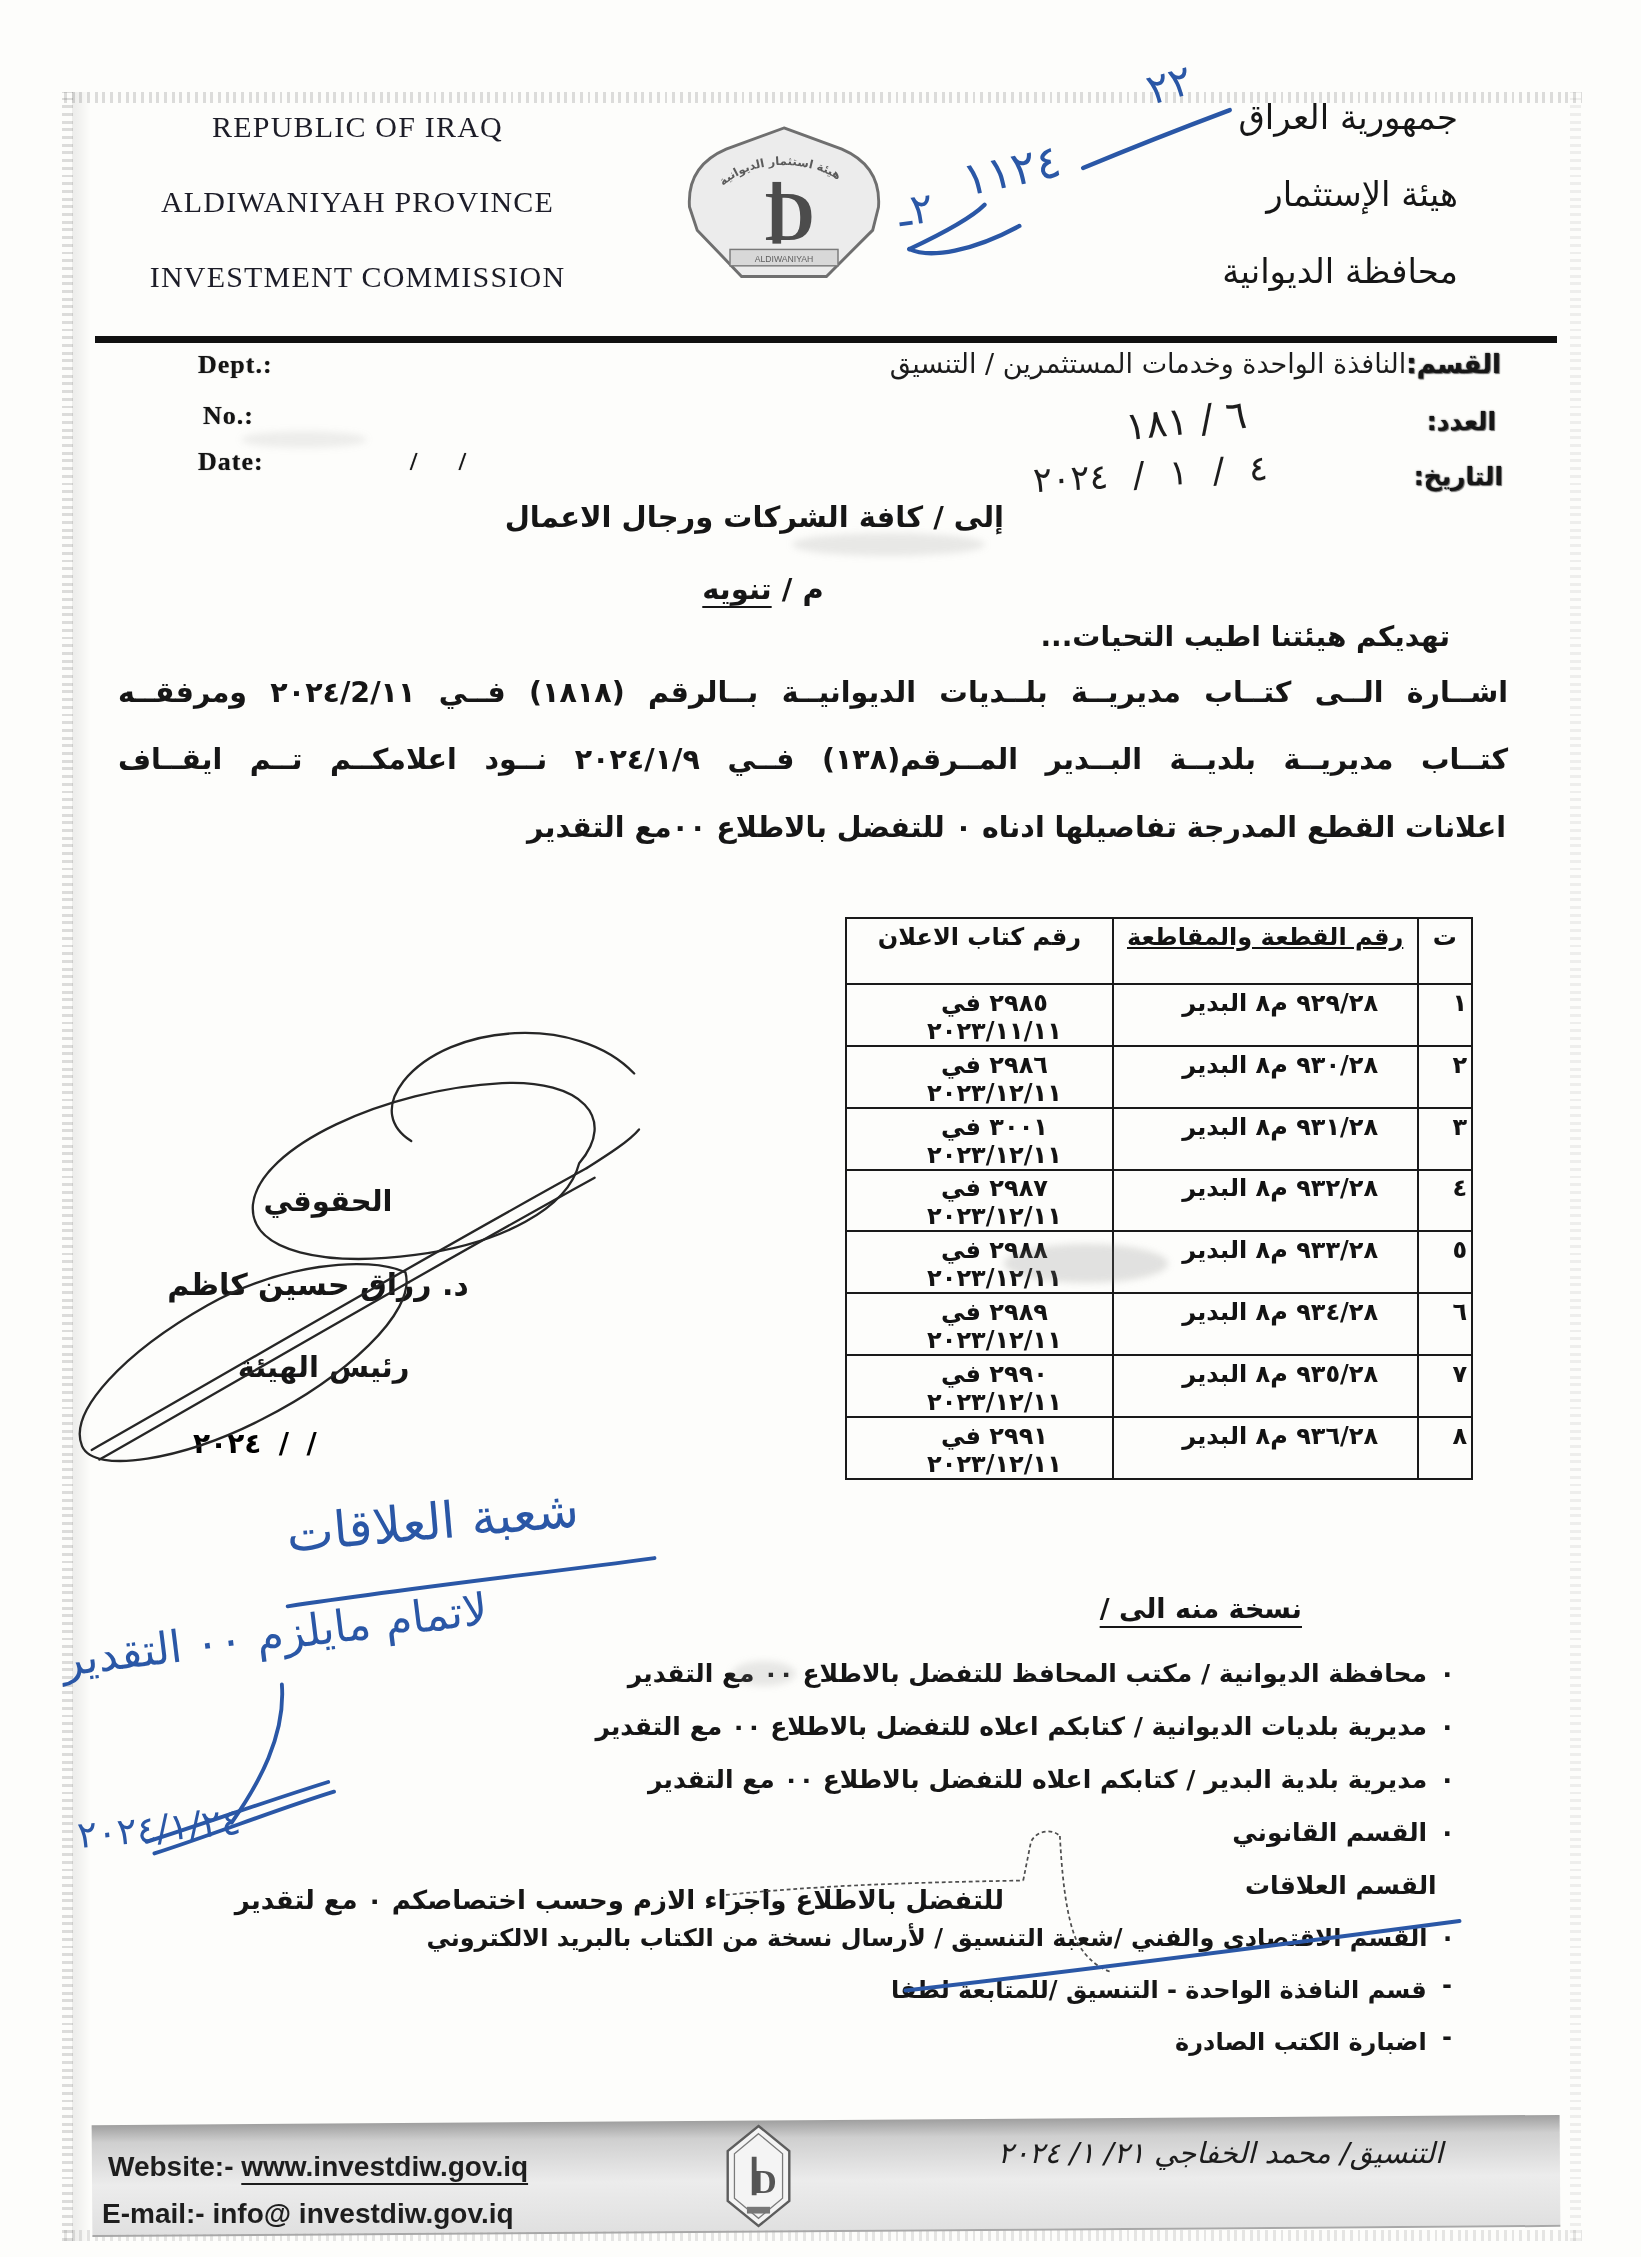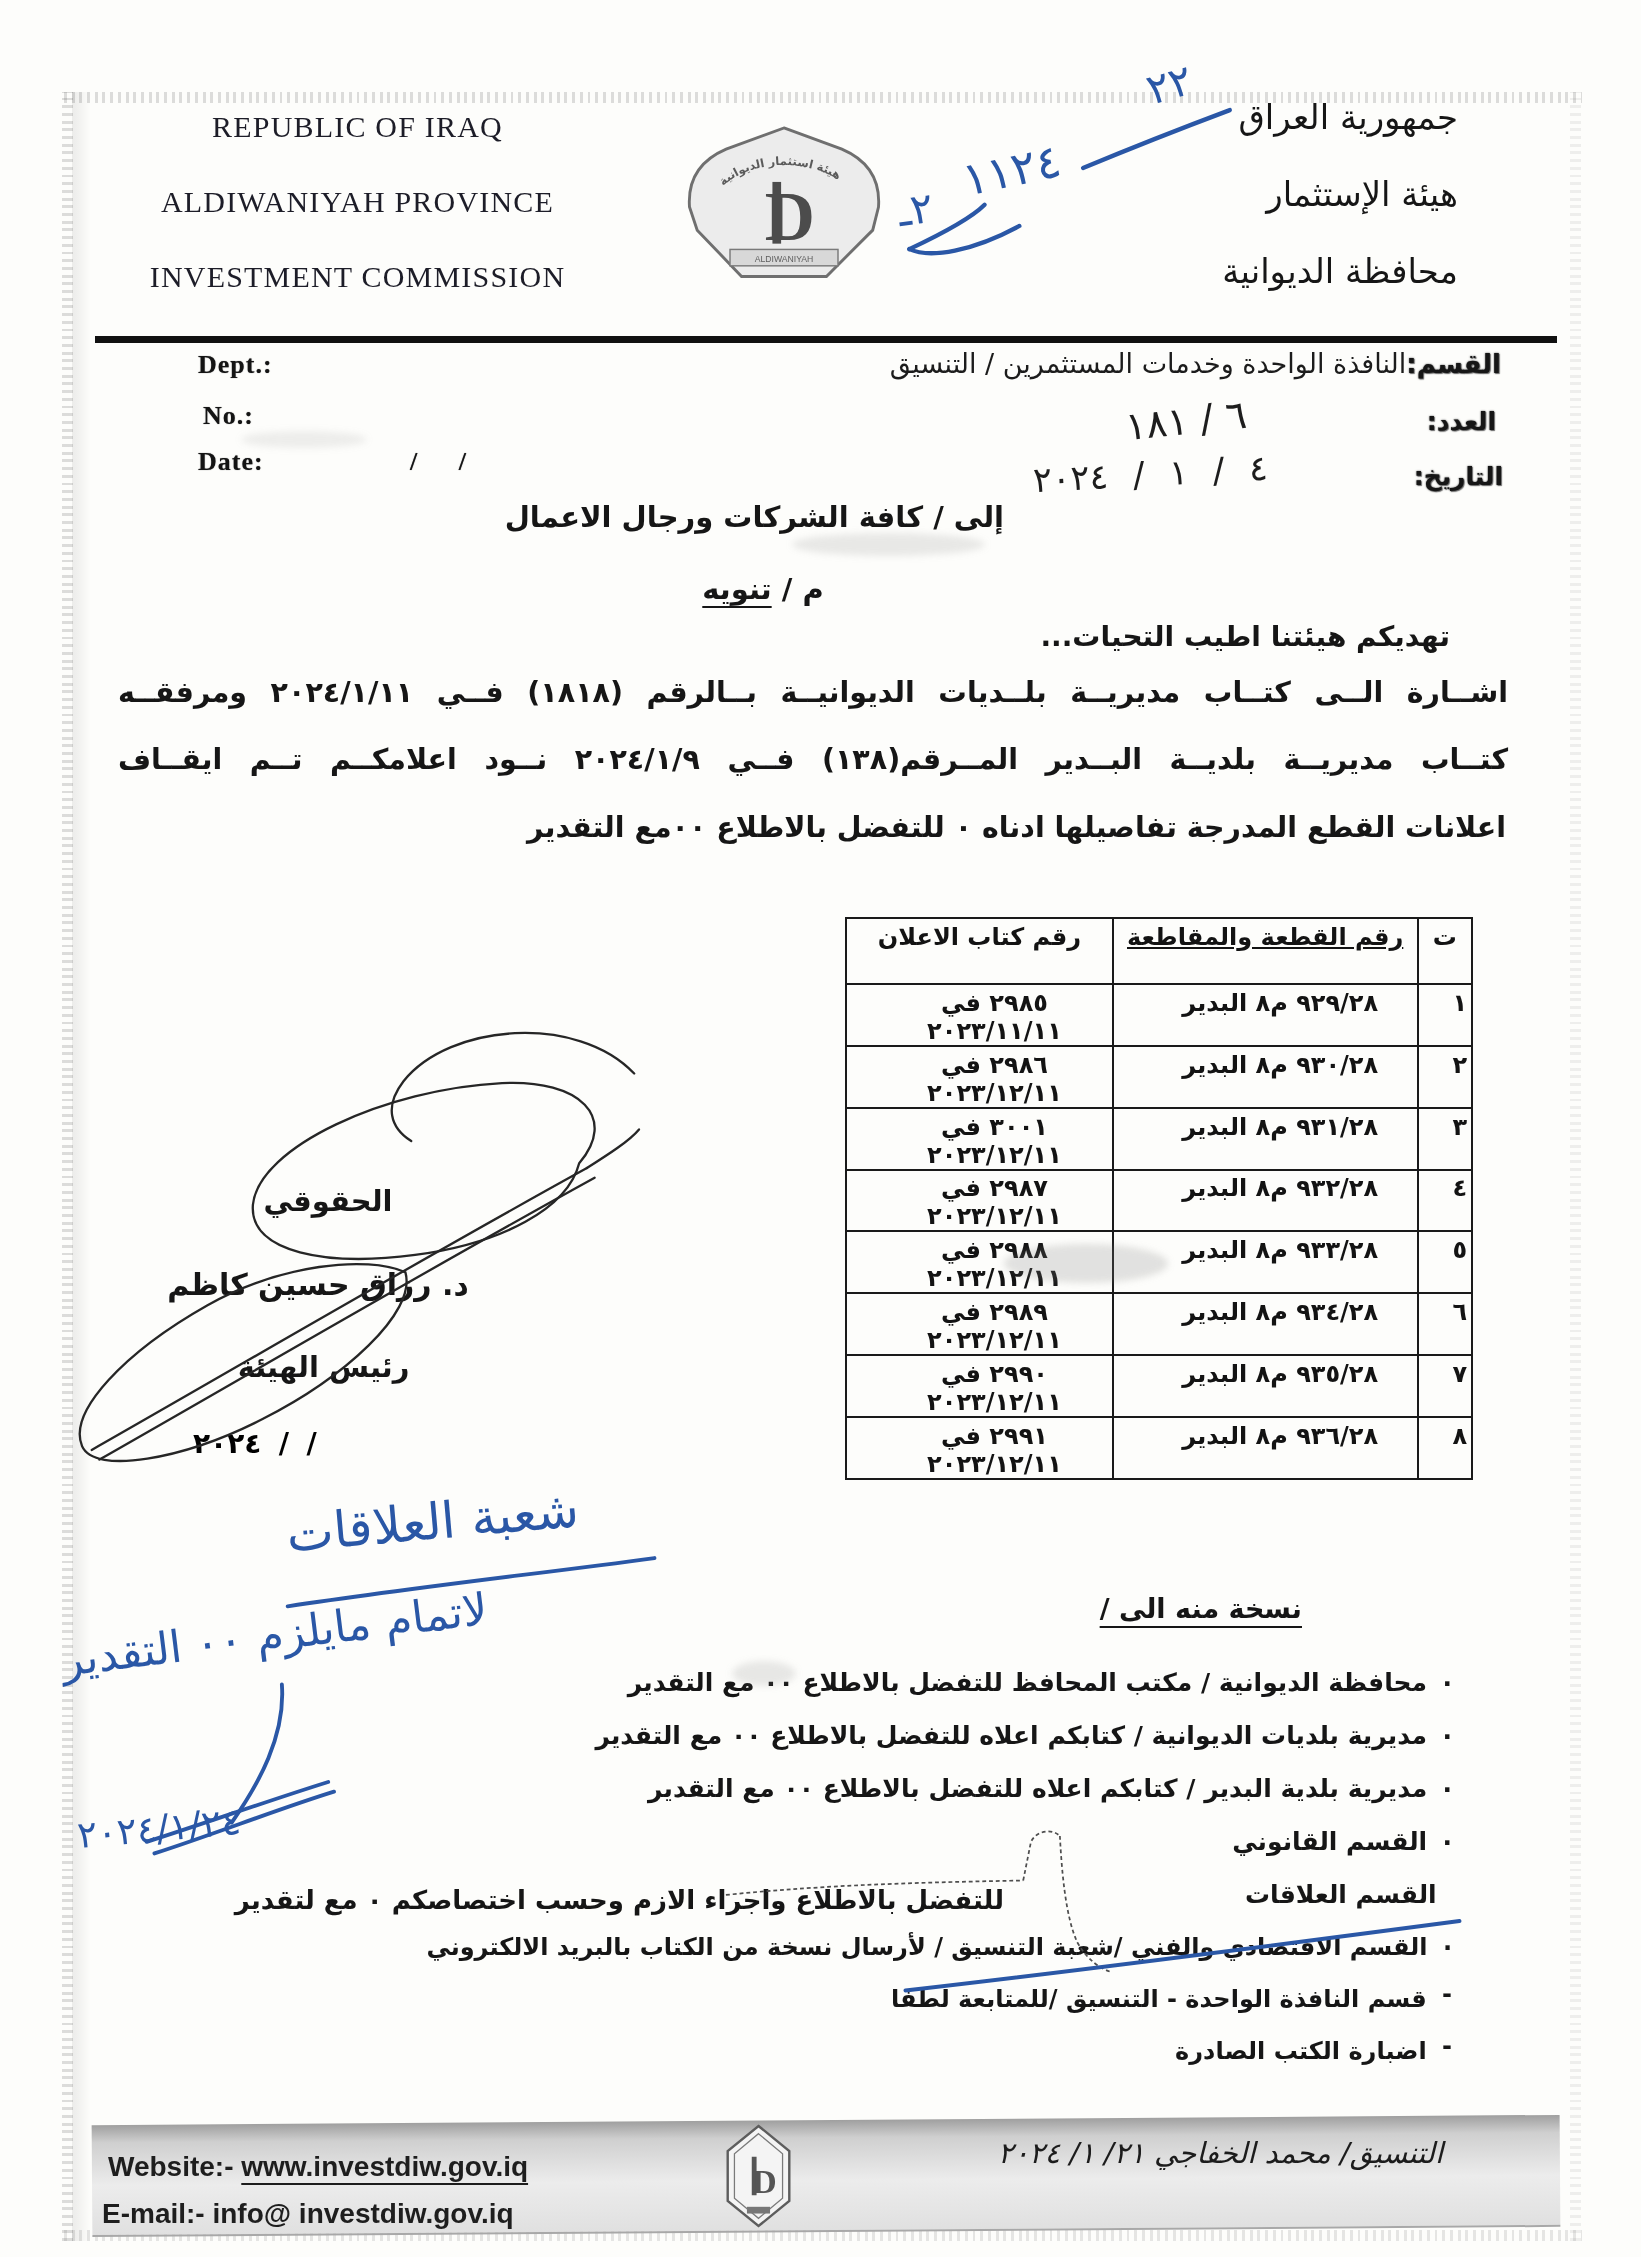--- a/index.html
+++ b/index.html
@@ -92,21 +92,21 @@
   <div class="abs nowrap ltr" style="left:1125px;top:398px;font-size:39px;color:#1d1d1d;transform:rotate(-6deg);font-weight:normal;">١٨١ / ٦</div>
   <div class="abs ar smudged" style="right:138px;top:462px;font-size:25px;">التاريخ:</div>
   <div class="abs nowrap ltr" style="left:1033px;top:454px;font-size:35px;color:#1d1d1d;transform:rotate(-3deg);font-weight:normal;word-spacing:13.5px;">٢٠٢٤ / ١ / ٤</div>
 
   <div class="abs ar nowrap" style="left:521px;top:500px;width:483px;text-align:center;font-size:29px;">إلى / كافة الشركات ورجال الاعمال</div>
   <div class="abs ar nowrap" style="left:618px;top:572px;width:290px;text-align:center;font-size:29px;">
     <span>م / </span><span class="underline">تنويه</span>
   </div>
 
   <div class="abs ar nowrap" style="right:191px;top:620px;font-size:28px;">تهديكم هيئتنا اطيب التحيات...</div>
-  <div class="abs ar body-line" style="left:118px;top:676px;width:1390px;">اشــارة الــى كتــاب مديريــة بلــديات الديوانيــة بــالرقم (١٨١٨) فــي ٢٠٢٤/١/١١ ومرفقــه</div>
+  <div class="abs ar body-line" style="left:118px;top:676px;width:1390px;">اشــارة الــى كتــاب مديريــة بلــديات الديوانيــة بــالرقم (١٨١٨) فــي ٢٠٢٤/2/١١ ومرفقــه</div>
   <div class="abs ar body-line" style="left:118px;top:743px;width:1390px;">كتــاب مديريــة بلديــة البــدير المــرقم(١٣٨) فــي ٢٠٢٤/١/٩ نــود اعلامكــم تــم ايقــاف</div>
   <div class="abs ar nowrap" style="right:135px;top:811px;font-size:28.5px;">اعلانات القطع المدرجة تفاصيلها ادناه ٠ للتفضل بالاطلاع ٠٠مع التقدير</div>
 
   <table class="stopped abs" style="left:845px;top:917px;">
     <thead>
       <tr>
         <th style="width:44px;">ت</th>
         <th style="width:295px;text-decoration:underline;">رقم القطعة والمقاطعة</th>
         <th style="width:257px;">رقم كتاب الاعلان</th>
       </tr>
@@ -168,21 +168,21 @@
   <div class="abs ltr nowrap" style="left:193px;top:1427px;font-size:28px;font-weight:bold;color:#000000;word-spacing:7.7px;">٢٠٢٤ /        /</div>
 
   <div class="abs ar hand nowrap" style="left:286px;top:1493px;font-size:50px;transform:rotate(-5deg);letter-spacing:2.9px;">شعبة العلاقات</div>
   <div class="abs ar hand nowrap" style="left:60px;top:1609px;font-size:44px;transform:rotate(-7deg);letter-spacing:1px;">لاتمام مايلزم ٠٠ التقدير</div>
   <div class="abs ltr hand nowrap" style="left:77px;top:1807px;font-size:37px;transform:rotate(-5deg);">٢٠٢٤/١/٢٤</div>
   <div class="abs hand nowrap" style="left:1147px;top:60px;font-size:42px;transform:rotate(-16deg);">٢٢</div>
   <div class="abs ltr hand nowrap" style="left:962px;top:143px;font-size:46px;transform:rotate(-12deg);">١١٢٤</div>
   <div class="abs hand nowrap" style="left:898px;top:185px;font-size:42px;transform:rotate(-8deg);">٢ـ</div>
 
   <div class="abs ar" style="right:189px;top:1593px;width:1120px;text-align:right;">
-    <div class="dist-head nowrap" style="margin:0 150px 44px 0;">نسخة منه الى /</div>
+    <div class="dist-head nowrap" style="margin:0 150px 35px 0;">نسخة منه الى /</div>
     <div>
   <div class="dist-item">
     <span class="bullet">.</span><span class="dist-text">محافظة الديوانية / مكتب المحافظ للتفضل بالاطلاع ٠٠ مع التقدير</span>
   </div>
 
   <div class="dist-item">
     <span class="bullet">.</span><span class="dist-text">مديرية بلديات الديوانية  /  كتابكم اعلاه للتفضل بالاطلاع ٠٠ مع التقدير</span>
   </div>
 
   <div class="dist-item">

